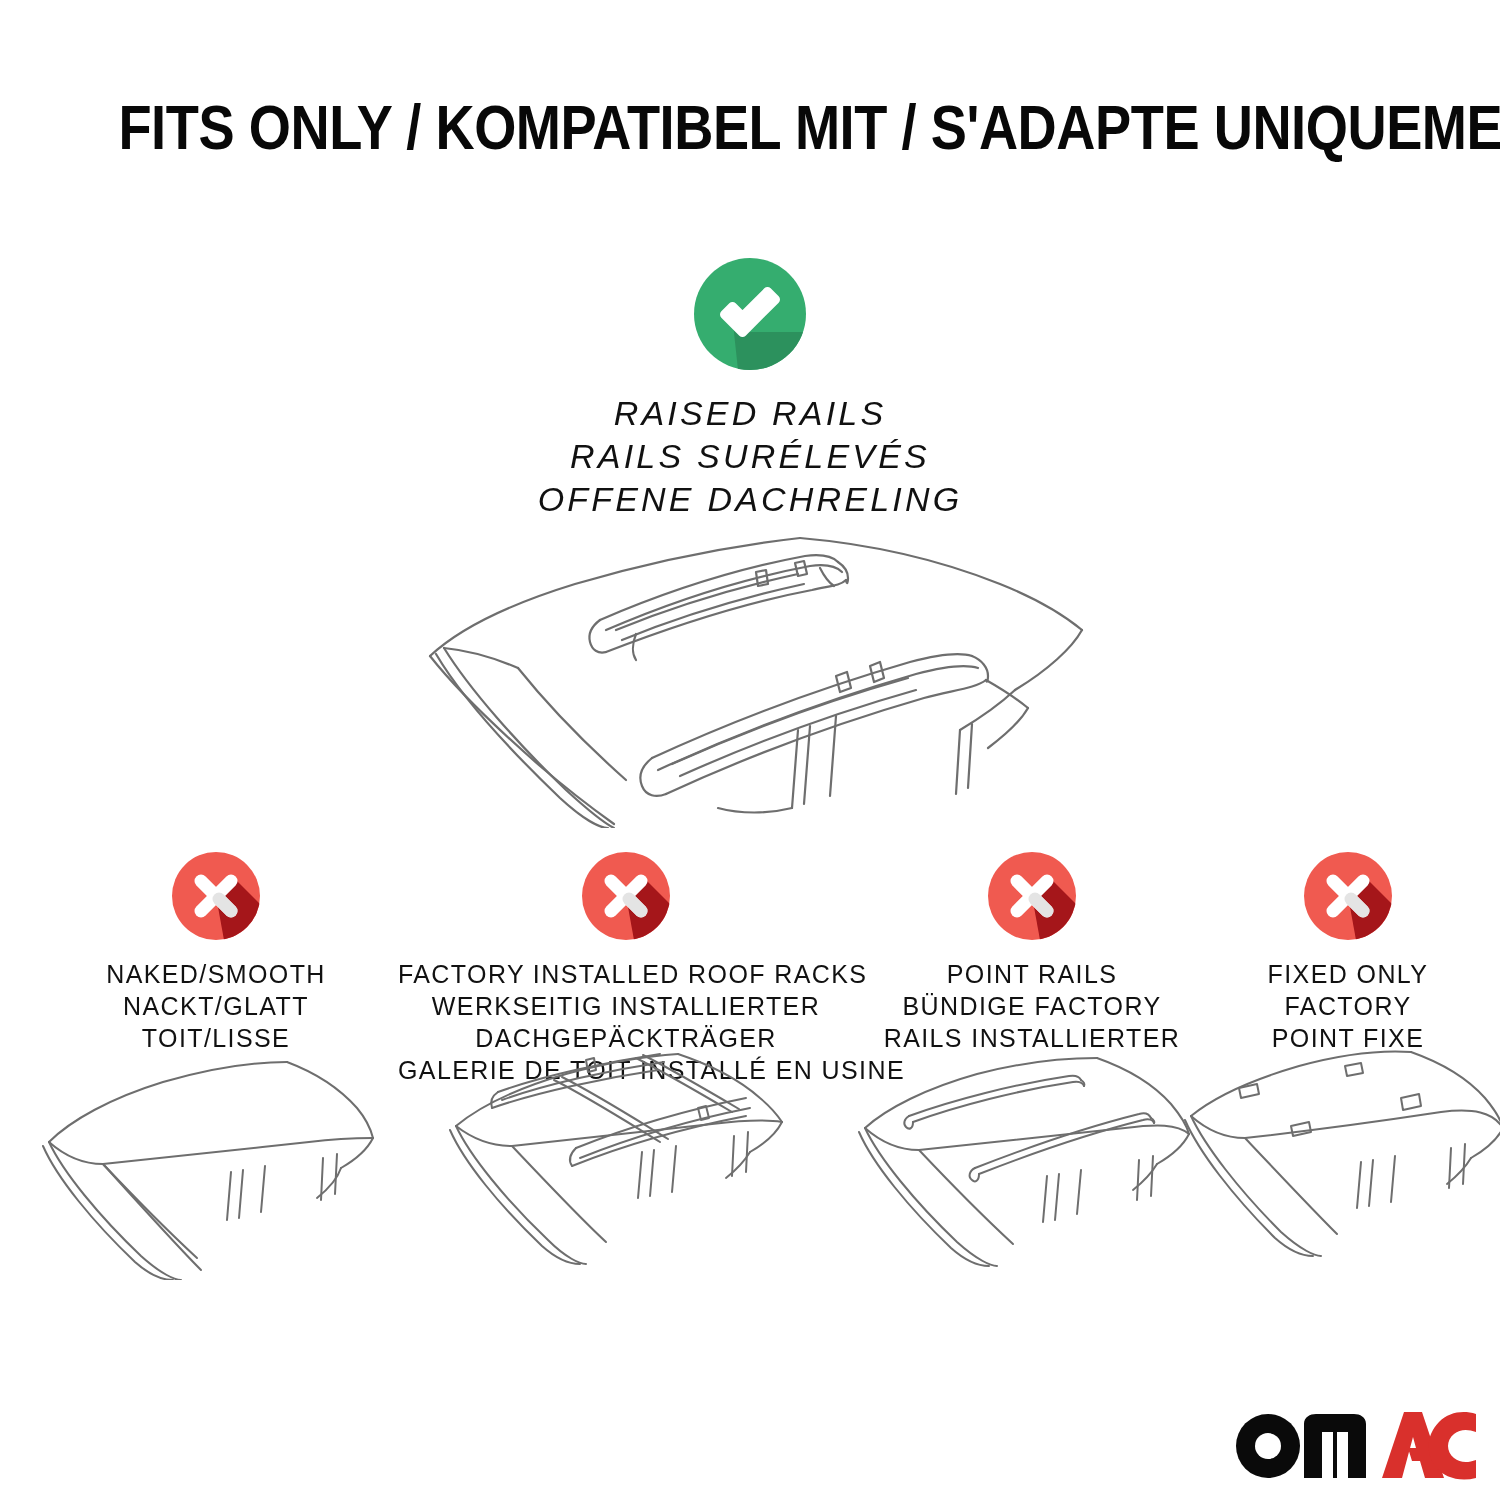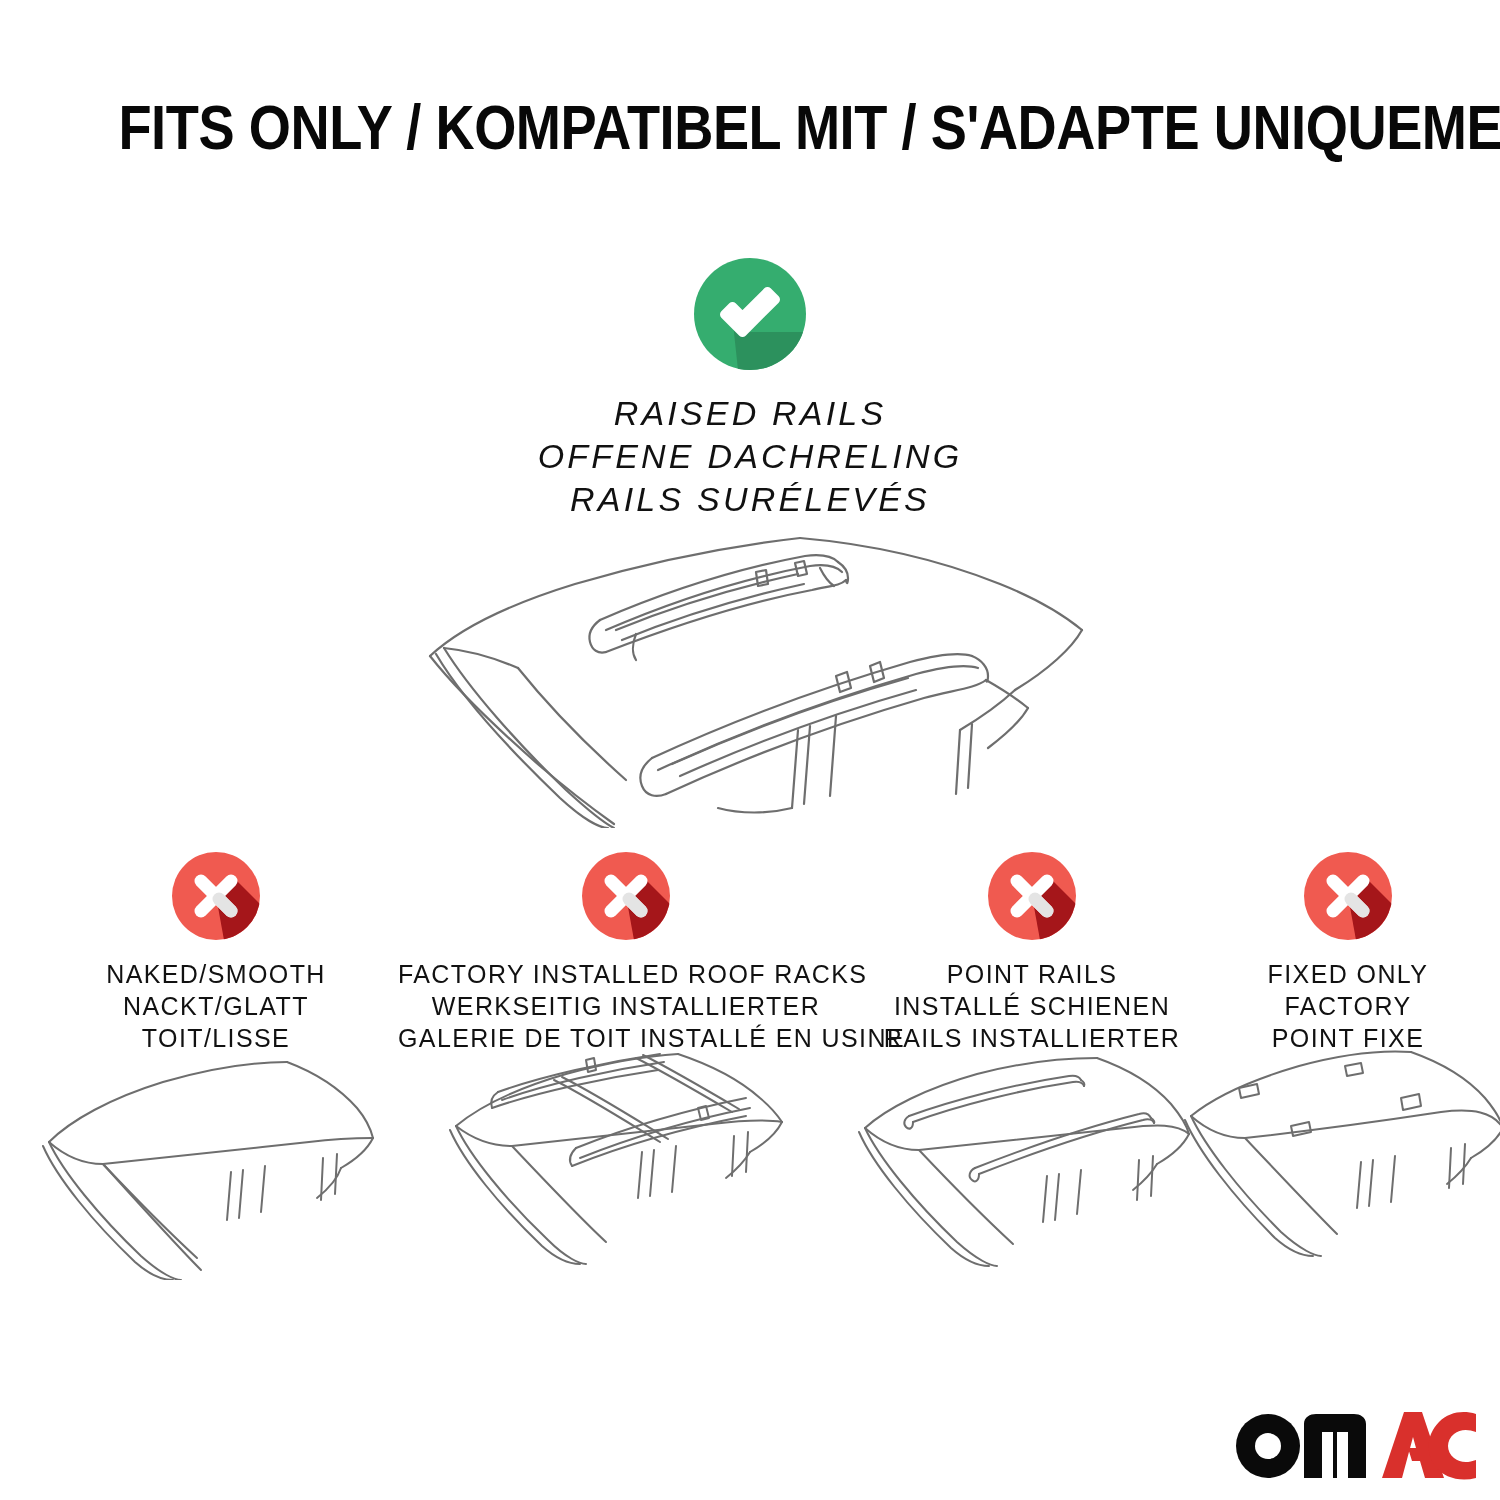--- a/index.html
+++ b/index.html
@@ -151,22 +151,22 @@
 
       <path d="M38 56 L56 74 L112 74 L112 112 L44 112 Z" fill="#2B8E5B" opacity="0.92"></path>
       <path d="M56 74 L84 46 L112 74 L112 112 L70 112 Z" fill="#2B8E5B" opacity="0.0"></path>
 
       <path d="M30.5 56.5 L38.5 48.5 L48.5 58.5 L73.5 33.5 L81.5 41.5 L48.5 74.5 Z" fill="#FFFFFF" stroke="#FFFFFF" stroke-width="9" stroke-linejoin="round" stroke-linecap="round"></path>
     </svg>
   </div>
 
   <div class="good-labels">
     <div>RAISED RAILS</div>
+    <div>RAILS SURÉLEVÉS</div>
     <div>OFFENE DACHRELING</div>
-    <div>RAILS SURÉLEVÉS</div>
   </div>
 </div>
 
 <div class="hero-art">
   <svg width="700" height="320" viewBox="0 0 700 320" aria-hidden="true">
     <g fill="none" stroke="#6E6E6E" stroke-width="2.2" stroke-linecap="round" stroke-linejoin="round">
 
       <path d="M30 148 C60 120 110 96 175 76 C250 54 330 38 400 30"></path>
       <path d="M400 30 C470 36 540 52 600 76 C640 92 665 108 682 122"></path>
       <path d="M30 148 C52 176 92 216 140 258 C175 288 200 306 214 316"></path>
@@ -272,20 +272,21 @@
           <line x1="59" y1="29" x2="29" y2="59"></line>
         </g>
         <g stroke="#E0E0E0" stroke-width="13" stroke-linecap="round" opacity="0.85">
           <line x1="47" y1="47" x2="59" y2="59"></line>
         </g>
       </svg>
     </div>
     <div class="col-labels">
       <div>FACTORY INSTALLED ROOF RACKS</div>
       <div>WERKSEITIG INSTALLIERTER</div>
+      <div>DACHGEPÄCKTRÄGER</div>
       <div>GALERIE DE TOIT INSTALLÉ EN USINE</div>
     </div>
     <div class="col-art">
       <svg width="360" height="235" viewBox="0 0 360 235" aria-hidden="true">
         <g fill="none" stroke="#6E6E6E" stroke-width="2" stroke-linecap="round" stroke-linejoin="round">
 
           <path d="M10 76 C34 56 72 38 120 24 C164 12 200 6 232 4"></path>
           <path d="M232 4 C268 16 296 32 314 48 C326 58 332 66 336 72"></path>
           <path d="M10 76 C28 90 48 96 66 96"></path>
           <path d="M66 96 C100 132 134 168 160 192"></path>
@@ -331,21 +332,21 @@
           <line x1="29" y1="29" x2="59" y2="59"></line>
           <line x1="59" y1="29" x2="29" y2="59"></line>
         </g>
         <g stroke="#E0E0E0" stroke-width="13" stroke-linecap="round" opacity="0.85">
           <line x1="47" y1="47" x2="59" y2="59"></line>
         </g>
       </svg>
     </div>
     <div class="col-labels">
       <div>POINT RAILS</div>
-      <div>INSTALLÉ SCHIENEN</div>
+      <div>BÜNDIGE FACTORY</div>
       <div>RAILS INSTALLIERTER</div>
     </div>
     <div class="col-art">
       <svg width="350" height="230" viewBox="0 0 350 230" aria-hidden="true">
         <g fill="none" stroke="#6E6E6E" stroke-width="2" stroke-linecap="round" stroke-linejoin="round">
           <path d="M8 78 C30 58 70 38 120 24 C166 12 206 8 240 8"></path>
           <path d="M240 8 C274 20 298 36 314 54 C324 66 330 76 332 84"></path>
           <path d="M8 78 C26 94 44 100 62 100"></path>
           <path d="M62 100 C96 136 130 170 156 194"></path>
           <path d="M62 100 C118 94 196 86 268 78 C300 74 320 74 332 84"></path>

